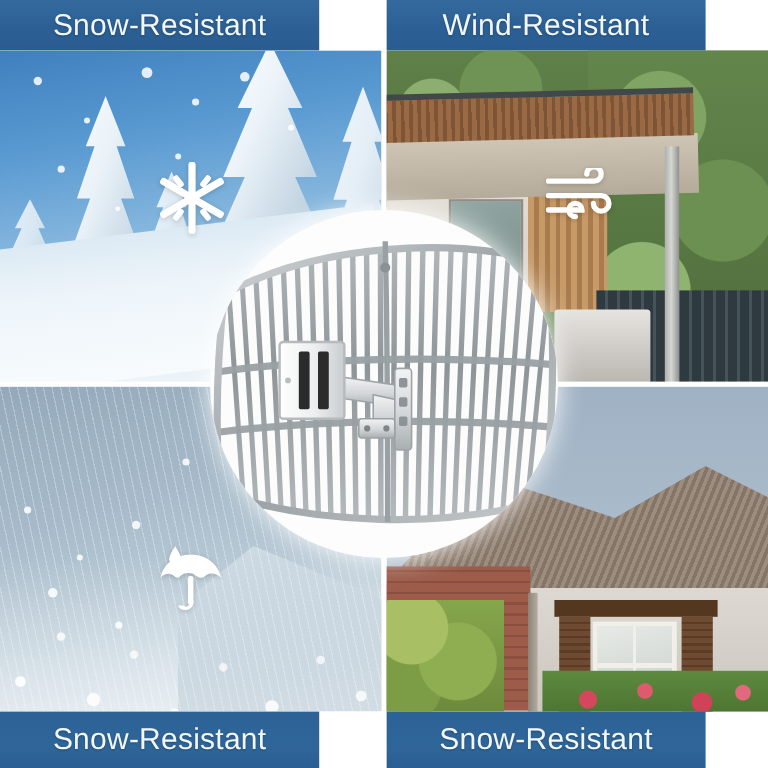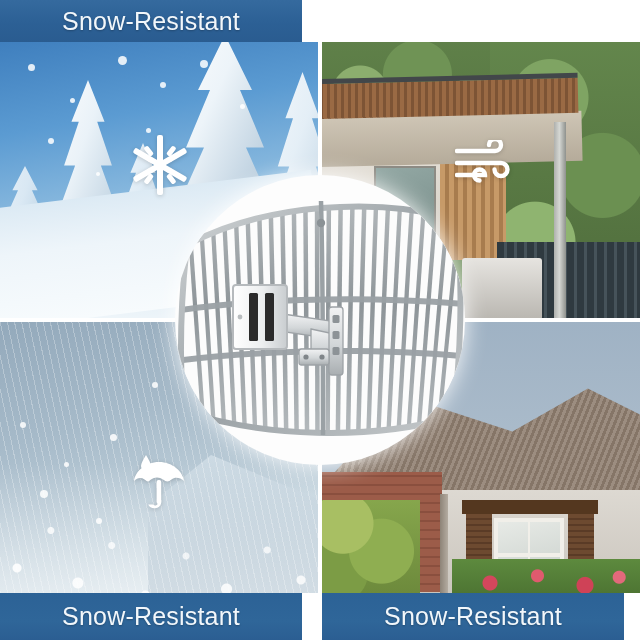--- a/index.html
+++ b/index.html
@@ -11,21 +11,21 @@
   
   .quad { position:absolute; width:318px; height:278px; overflow:hidden; }
   #q-tl { left:0;   top:42px; }
   #q-tr { left:322px; top:42px; }
   #q-bl { left:0;   top:322px; height:271px; }
   #q-br { left:322px; top:322px; height:271px; }
 
   .scene { position:absolute; inset:0; overflow:hidden; }
 
   
-  .banner { position:absolute; height:42px; width:302px; display:flex;
+  .banner { position:absolute; height:42px; width:266px; display:flex;
             align-items:center; justify-content:center;
             background:linear-gradient(180deg,#356a9e 0%,#2c6095 55%,#2a5c90 100%); }
   .banner.bot { height:47px;
             background:linear-gradient(180deg,#2c6296 0%,#2f6699 60%,#2b5e92 100%); }
   #ban-tl { left:0;   top:0; }
   #ban-tr { left:322px; top:0; }
   #ban-bl { left:0;   top:593px; }
   #ban-br { left:322px; top:593px; }
   .banner-text { color:#f2f7fb; font-size:25px; font-weight:400; letter-spacing:.2px;
                  text-shadow:0 1px 2px rgba(0,0,0,.25); white-space:nowrap; }
@@ -375,20 +375,23 @@
         <rect x="78" y="104" width="9" height="48" rx="1.5" fill="#2b2b2b"></rect>
         <rect x="94" y="104" width="9" height="48" rx="1.5" fill="#2b2b2b"></rect>
         <circle cx="69" cy="128" r="2.4" fill="#b9bdbf"></circle>
       </g>
     </svg>
   </div>
 
   <div class="banner" id="ban-tl">
     <span class="banner-text">Snow-Resistant</span>
   </div>
+  <div class="banner" id="ban-tr">
+    <span class="banner-text">Wind-Resistant</span>
+  </div>
   <div class="banner bot" id="ban-bl">
     <span class="banner-text">Snow-Resistant</span>
   </div>
   <div class="banner bot" id="ban-br">
     <span class="banner-text">Snow-Resistant</span>
   </div>
 
 </div>
 
 </body></html>

